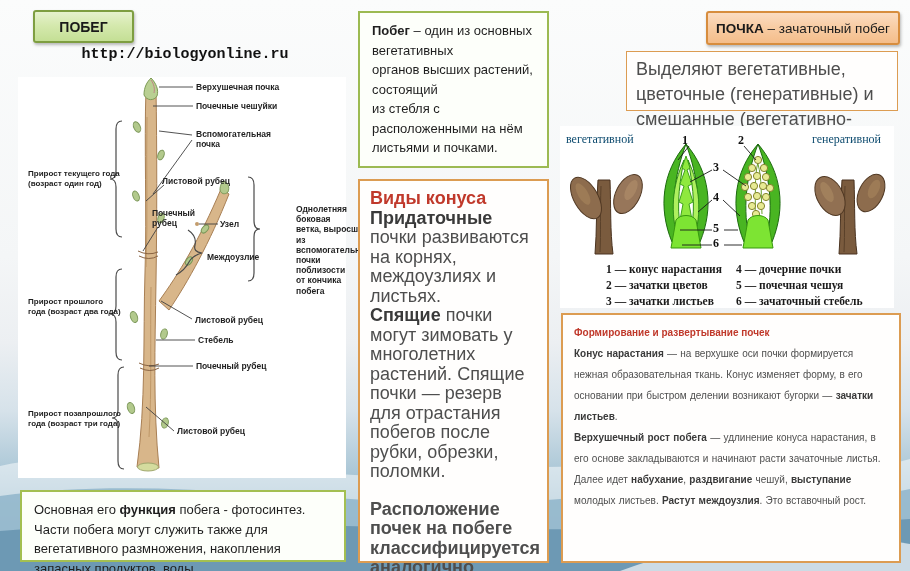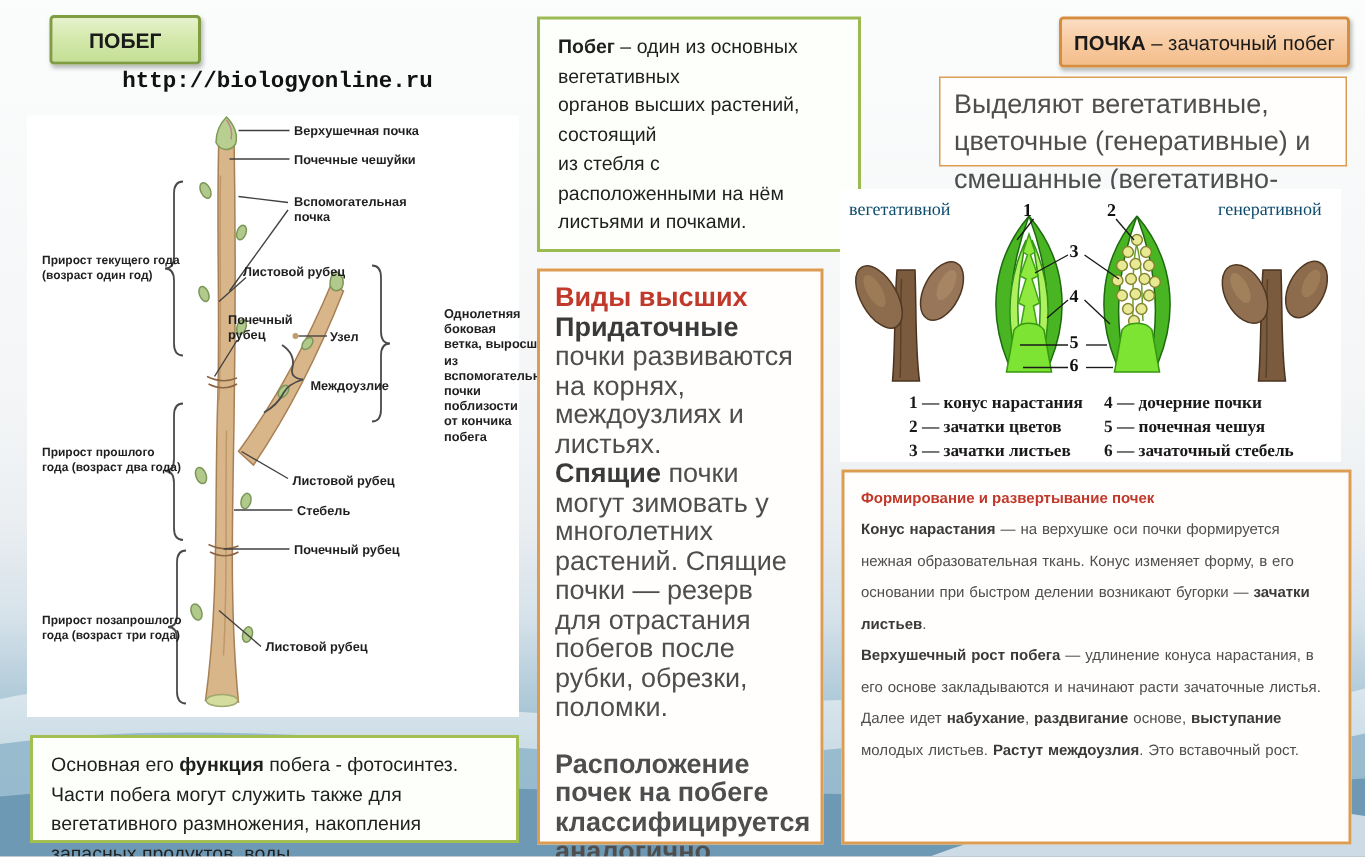--- a/index.html
+++ b/index.html
@@ -129,32 +129,32 @@
     <div class="dlabel sm" style="left:10px;top:220px;">Прирост прошлого
 года (возраст два года)</div>
     <div class="dlabel sm" style="left:10px;top:332px;">Прирост позапрошлого
 года (возраст три года)</div>
   </div>
 
   <div class="layer gbox" style="left:20px;top:490px;width:326px;height:72px;border-color:#a3bf52;box-sizing:border-box;">
     <p><span>Основная его </span><b>функция</b><span> побега - фотосинтез. Части побега могут служить также для вегетативного размножения, накопления запасных продуктов, воды.</span></p>
   </div>
 
-  <div class="layer gbox" style="left:358px;top:11px;width:216px;height:157px;box-sizing:border-box;">
+  <div class="layer gbox" style="left:358px;top:11px;width:191px;height:157px;box-sizing:border-box;">
     <p class="pre"><b>Побег</b><span> – один из основных
 вегетативных
 органов высших растений,
 состоящий
 из стебля с
 расположенными на нём
 листьями и почками.</span></p>
   </div>
 
   <div class="layer obox" style="left:358px;top:179px;width:191px;height:384px;box-sizing:border-box;">
-    <p class="redhead">Виды высших</p>
+    <p class="redhead">Виды конуса</p>
     <p><b>Придаточные</b><span> почки развиваются на корнях, междоузлиях и листьях.</span></p>
     <p><b>Спящие</b><span> почки могут зимовать у многолетних растений. Спящие почки — резерв для отрастания побегов после рубки, обрезки, поломки.</span></p>
     <p style="margin-top:18px;font-weight:bold;">Расположение почек на побеге классифицируется аналогично листорасположению.</p>
   </div>
 
   <div class="layer chip chip-orange" style="left:706px;top:11px;width:190px;height:30px;font-size:13.5px;">
     <span><b>ПОЧКА</b><span> – зачаточный побег</span></span>
   </div>
 
   <div class="layer obox" style="left:626px;top:51px;width:272px;height:60px;border-width:1.5px;padding:5px 9px;line-height:1.38;box-sizing:border-box;">
@@ -237,16 +237,16 @@
     <div class="fleg" style="left:46px;top:169px;">3 — зачатки листьев</div>
     <div class="fleg" style="left:176px;top:137px;">4 — дочерние почки</div>
     <div class="fleg" style="left:176px;top:153px;">5 — почечная чешуя</div>
     <div class="fleg" style="left:176px;top:169px;">6 — зачаточный стебель</div>
   </div>
 
   <div class="layer obox" style="left:561px;top:313px;width:340px;height:250px;font-size:10px;line-height:21px;padding:7px 11px;box-sizing:border-box;">
     <p class="redhead">Формирование и развертывание почек</p>
     <p class="formp"><b>Конус нарастания</b><span> — на верхушке оси почки формируется нежная образовательная ткань. Конус изменяет форму, в его основании при быстром делении возникают бугорки — </span><b>зачатки листьев</b><span>.</span></p>
     <p class="formp"><b>Верхушечный рост побега</b><span> — удлинение конуса нарастания, в его основе закладываются и начинают расти зачаточные листья.</span></p>
-    <p class="formp"><span>Далее идет </span><b>набухание</b><span>, </span><b>раздвигание</b><span> основе, </span><b>выступание</b><span> молодых листьев. </span><b>Растут междоузлия</b><span>. Это вставочный рост.</span></p>
+    <p class="formp"><span>Далее идет </span><b>набухание</b><span>, </span><b>раздвигание</b><span> чешуй, </span><b>выступание</b><span> молодых листьев. </span><b>Растут междоузлия</b><span>. Это вставочный рост.</span></p>
   </div>
 
 </div>
 
 </body></html>

